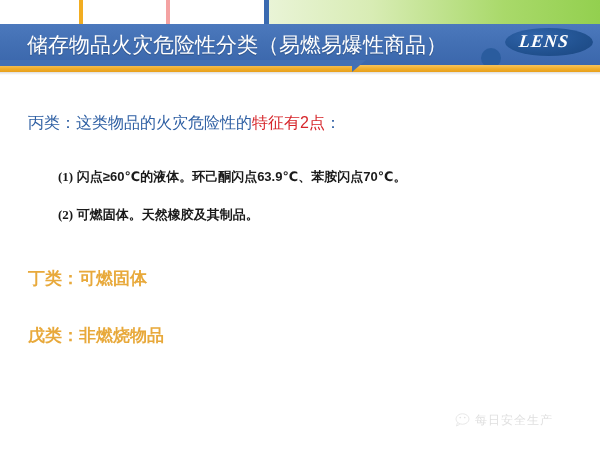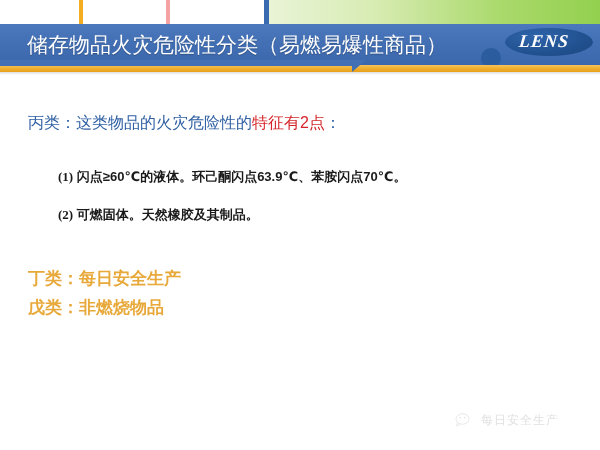--- a/index.html
+++ b/index.html
@@ -143,29 +143,28 @@
   .line-gold {
     position: absolute;
     left: 28px;
     font-size: 17px;
     font-weight: bold;
     color: #e8a93b;
     white-space: nowrap;
     line-height: 24px;
   }
   .line-d { top: 192px; }
-  .line-e { top: 221px; }
+  .line-e { top: 250px; font-family: Liberation Mono, monospace; }
 
   
   .watermark {
     position: absolute;
     left: 455px; top: 412px;
     display: flex;
     align-items: center;
-    gap: 6px;
     opacity: 0.45;
   }
   .wm-text {
     font-size: 12px;
     color: #b9b9b9;
     letter-spacing: 1px;
     white-space: nowrap;
   }
   .wm-icon { width: 20px; height: 17px; display: block; }
 </style>
@@ -201,21 +200,21 @@
     <div class="item item-1">
       <span class="num">(1)</span>
       <span>闪点≥60℃的液体。环己酮闪点63.9℃、苯胺闪点70℃。</span>
     </div>
 
     <div class="item item-2">
       <span class="num">(2)</span>
       <span>可燃固体。天然橡胶及其制品。</span>
     </div>
 
-    <div class="line-gold line-d">丁类：每日安全生产</div>
+    <div class="line-gold line-d">丁类：可燃固体</div>
     <div class="line-gold line-e">戊类：非燃烧物品</div>
 
   </div>
 
   <div class="watermark">
     <span>
       <svg class="wm-icon" viewBox="0 0 40 32" xmlns="http://www.w3.org/2000/svg">
         <ellipse cx="15" cy="13" rx="13" ry="10.5" fill="none" stroke="#c2c2c2" stroke-width="1.6"></ellipse>
         <path d="M5 20 L3 27 L9.5 23.5" fill="none" stroke="#c2c2c2" stroke-width="1.6" stroke-linejoin="round"></path>
         <circle cx="10.5" cy="10" r="1.7" fill="#c2c2c2"></circle>

